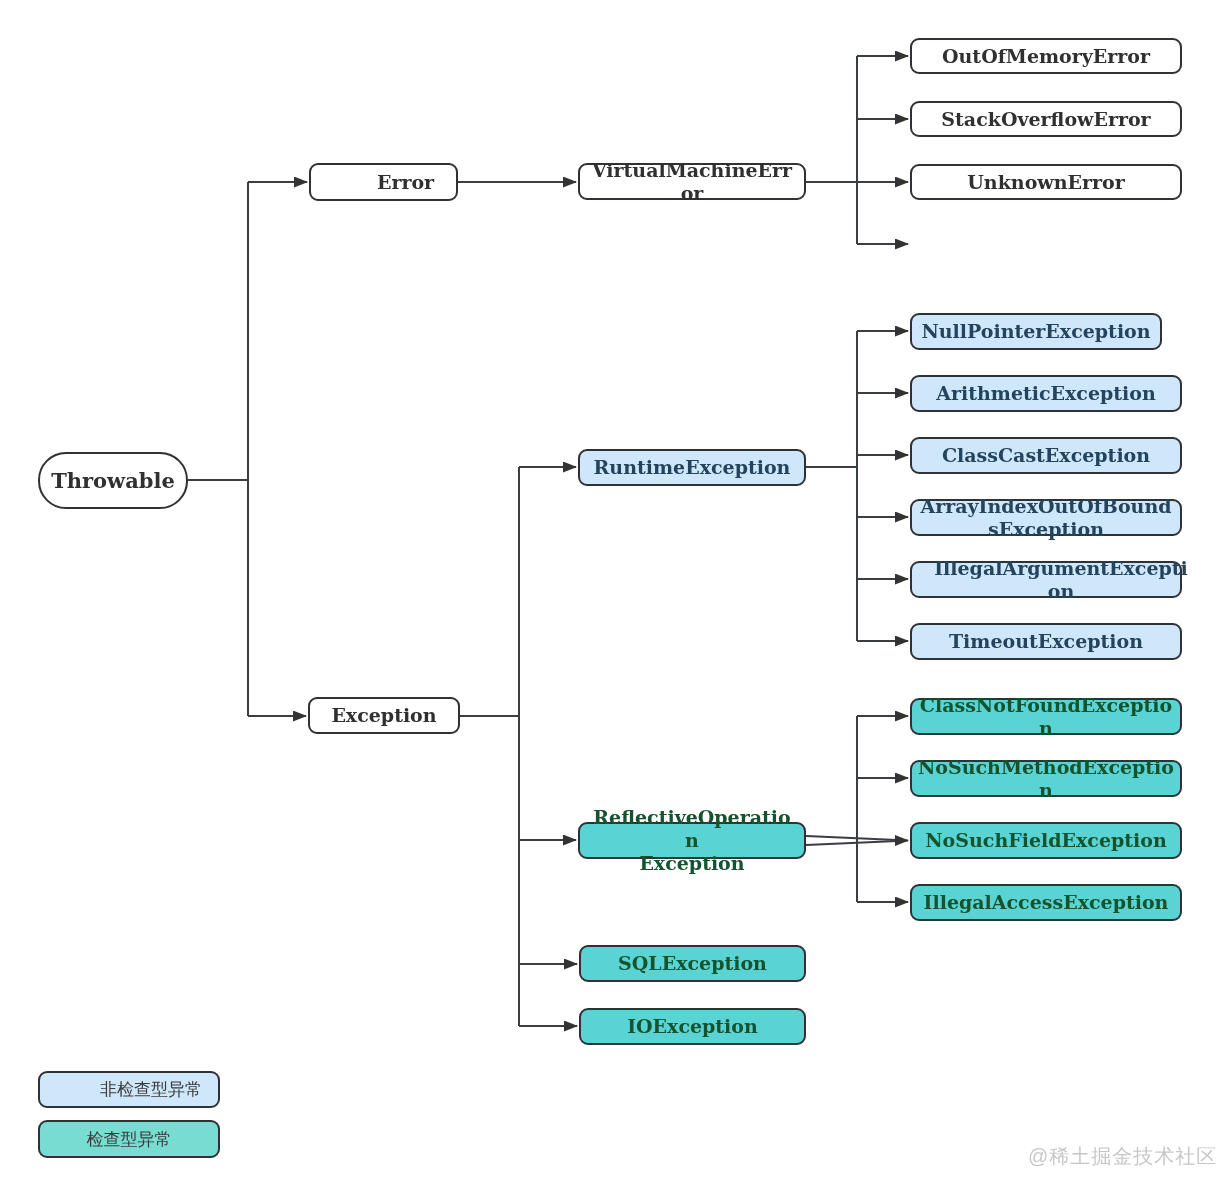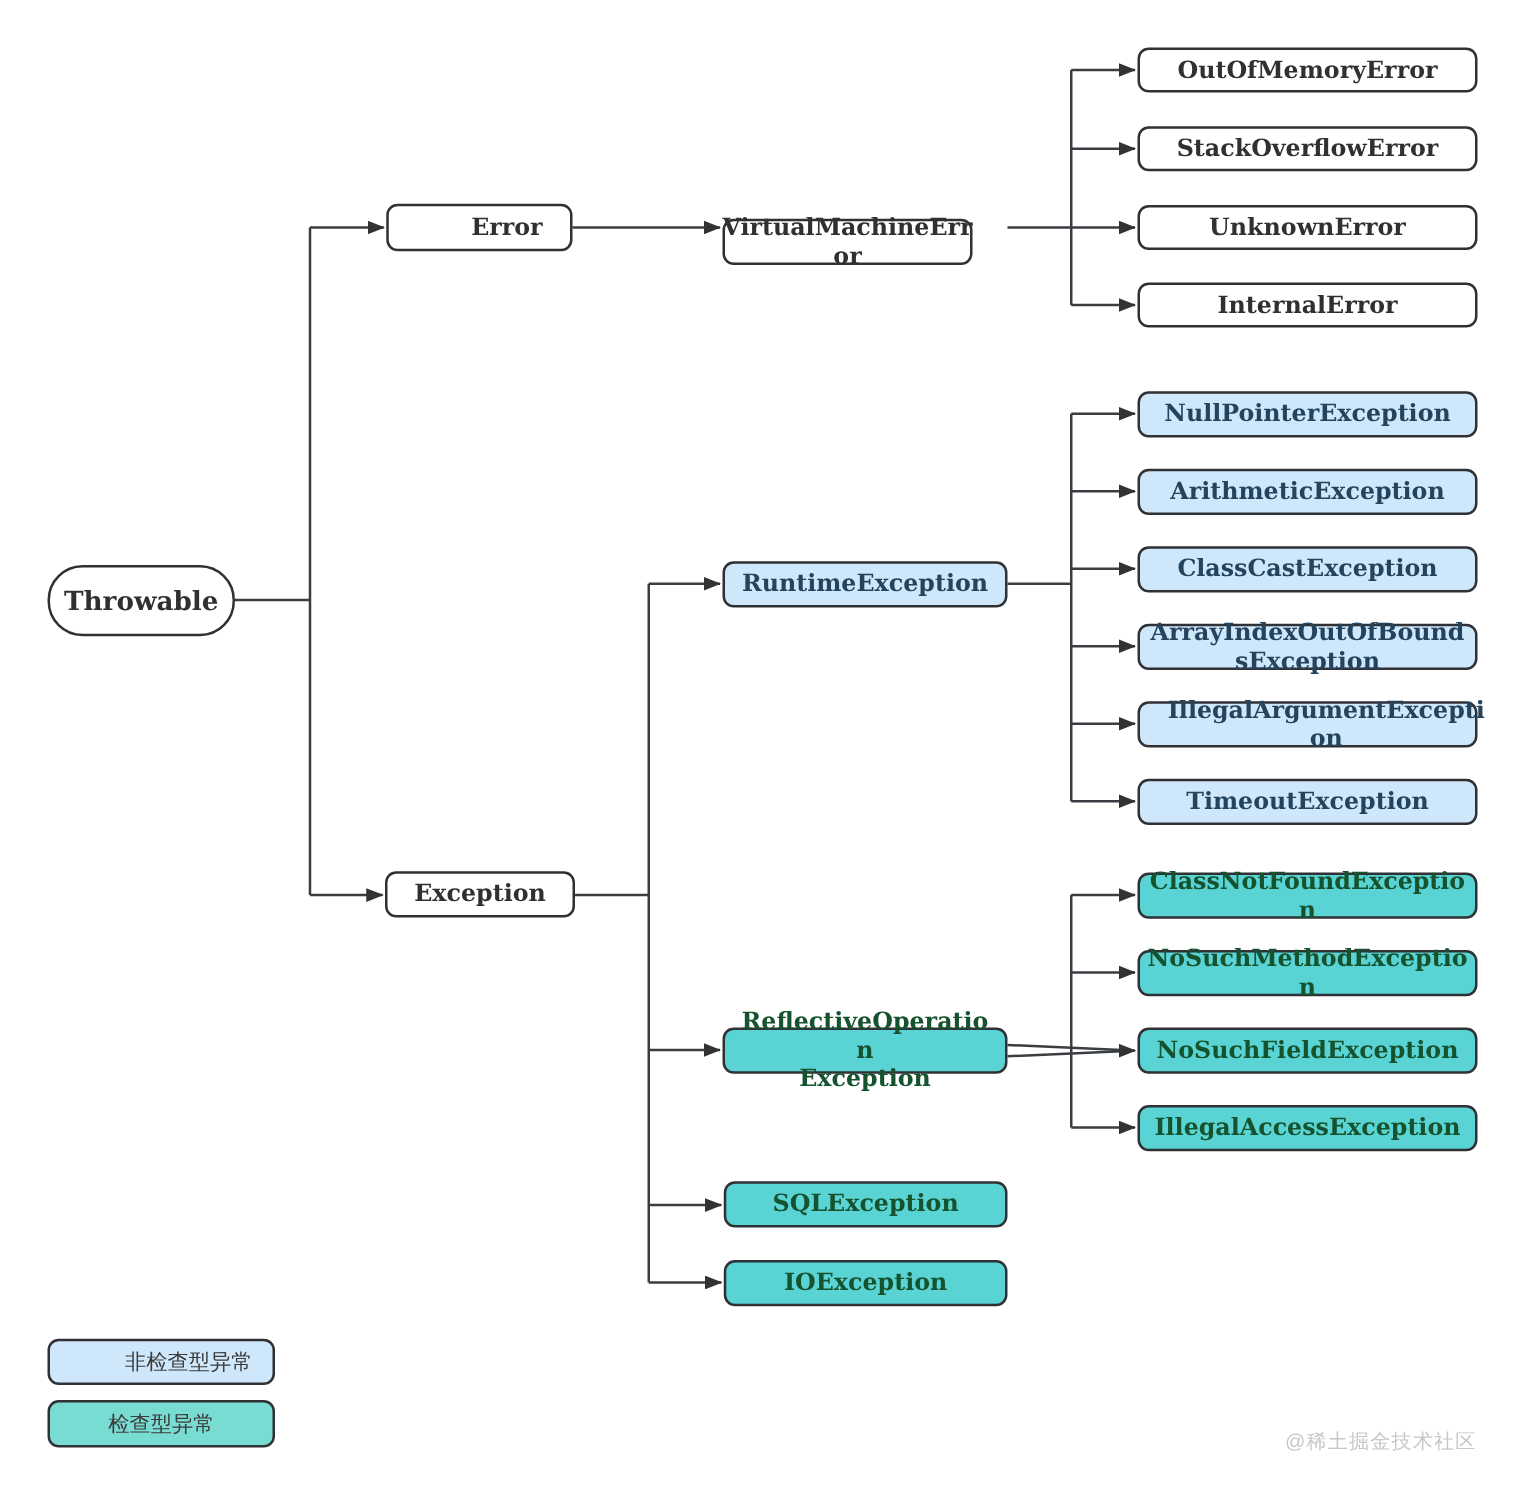--- a/index.html
+++ b/index.html
@@ -31,21 +31,21 @@
     font-family:"Liberation Sans","DejaVu Sans",sans-serif;
     font-size:17px;color:#3b3b3b;
     box-sizing:border-box;
   }
   .legend-box.blue{background:#cfe7fa;padding-left:44px;}
   .legend-box.teal{background:#79dcd2;}
   .watermark{
     position:absolute;z-index:2;
     left:1028px;top:1143px;
     font-family:"Liberation Sans","DejaVu Sans",sans-serif;
-    font-size:16px;color:#c7c7c7;
+    font-size:20px;color:#c7c7c7;
     letter-spacing:1px;
   }
 </style>
 </head>
 <body>
 
 <div id="canvas">
 
   <svg id="wires" width="1219" height="1196">
     <defs>
@@ -91,36 +91,35 @@
       <path d="M857,778 H908" marker-end="url(#arrow)"></path>
       <path d="M897,840.5 H908" marker-end="url(#arrow)"></path>
       <path d="M857,902 H908" marker-end="url(#arrow)"></path>
     </g>
   </svg>
 
   <div class="node big" style="left:38px;top:452px;width:150px;height:57px;">Throwable</div>
 
   <div class="node" style="left:309px;top:163px;width:149px;height:38px;padding-left:44px;">Error</div>
 
-  <div class="node" style="left:578px;top:163px;width:200px;height:37px;margin-top:12px;">VirtualMachineErr
+  <div class="node" style="left:578px;top:163px;width:228px;height:37px;">VirtualMachineErr
 or</div>
 
   <div class="node" style="left:910px;top:38px;width:272px;height:36px;text-align:right;">OutOfMemoryError</div>
 
   <div class="node" style="left:910px;top:101px;width:272px;height:36px;">StackOverflowError</div>
 
   <div class="node" style="left:910px;top:164px;width:272px;height:36px;">UnknownError</div>
 
-  <div class="node" style="left:910px;top:226px;width:272px;height:36px;">InternalError</div>
 
   <div class="node" style="left:308px;top:697px;width:152px;height:37px;">Exception</div>
 
   <div class="node blue" style="left:578px;top:449px;width:228px;height:37px;">RuntimeException</div>
 
-  <div class="node blue" style="left:910px;top:313px;width:272px;height:37px;">NullPointerException</div>
+  <div class="node blue" style="left:910px;top:313px;width:252px;height:37px;">NullPointerException</div>
 
   <div class="node blue" style="left:910px;top:375px;width:272px;height:37px;">ArithmeticException</div>
 
   <div class="node blue" style="left:910px;top:437px;width:272px;height:37px;">ClassCastException</div>
 
   <div class="node blue" style="left:910px;top:499px;width:272px;height:37px;">ArrayIndexOutOfBound
 sException</div>
 
   <div class="node blue" style="left:910px;top:561px;width:272px;height:37px;padding-left:30px;">IllegalArgumentExcepti
 on</div>

